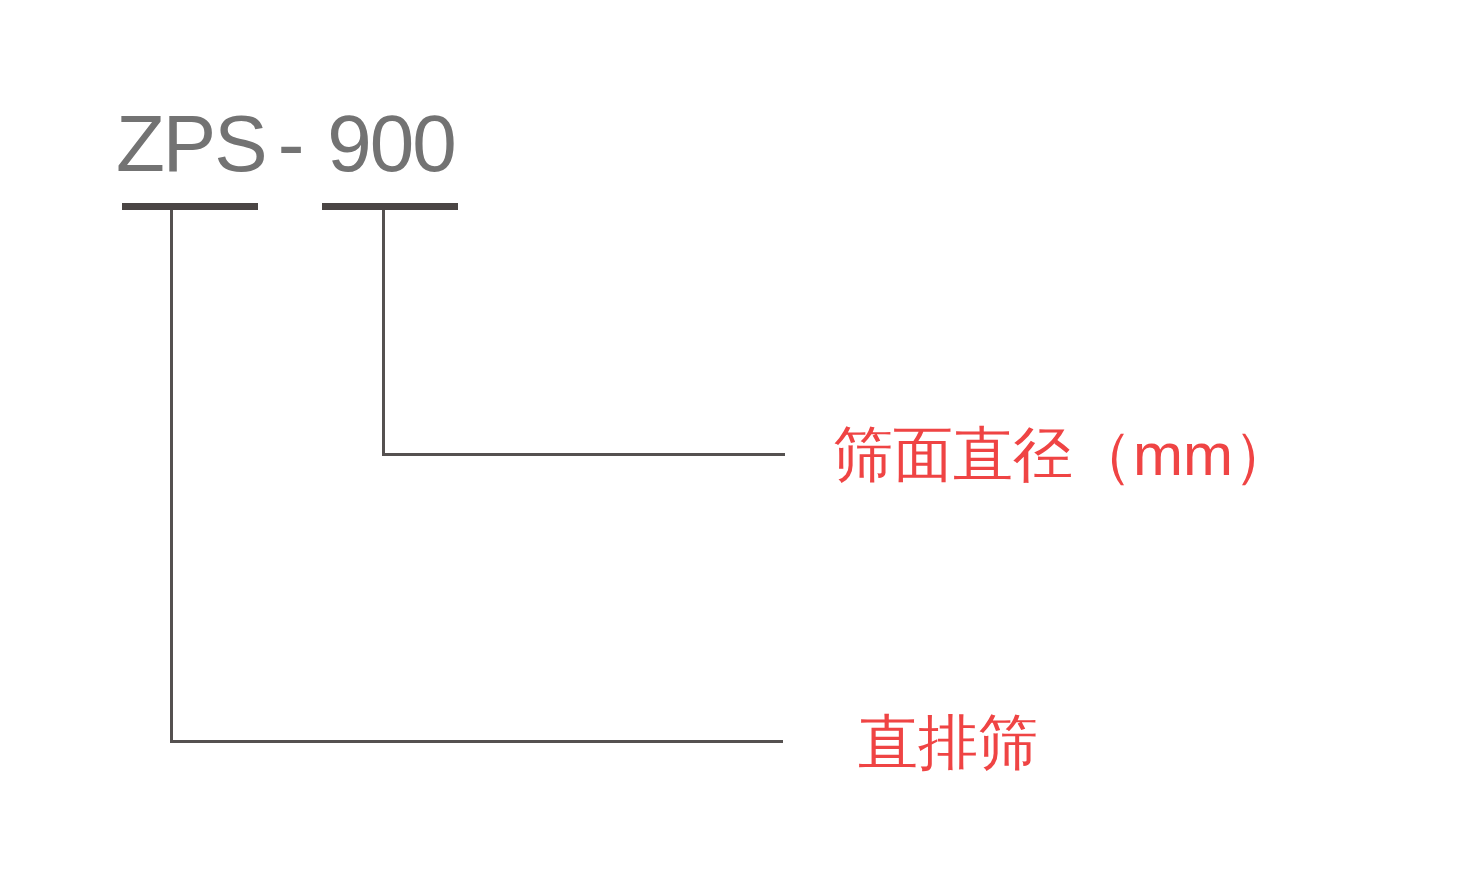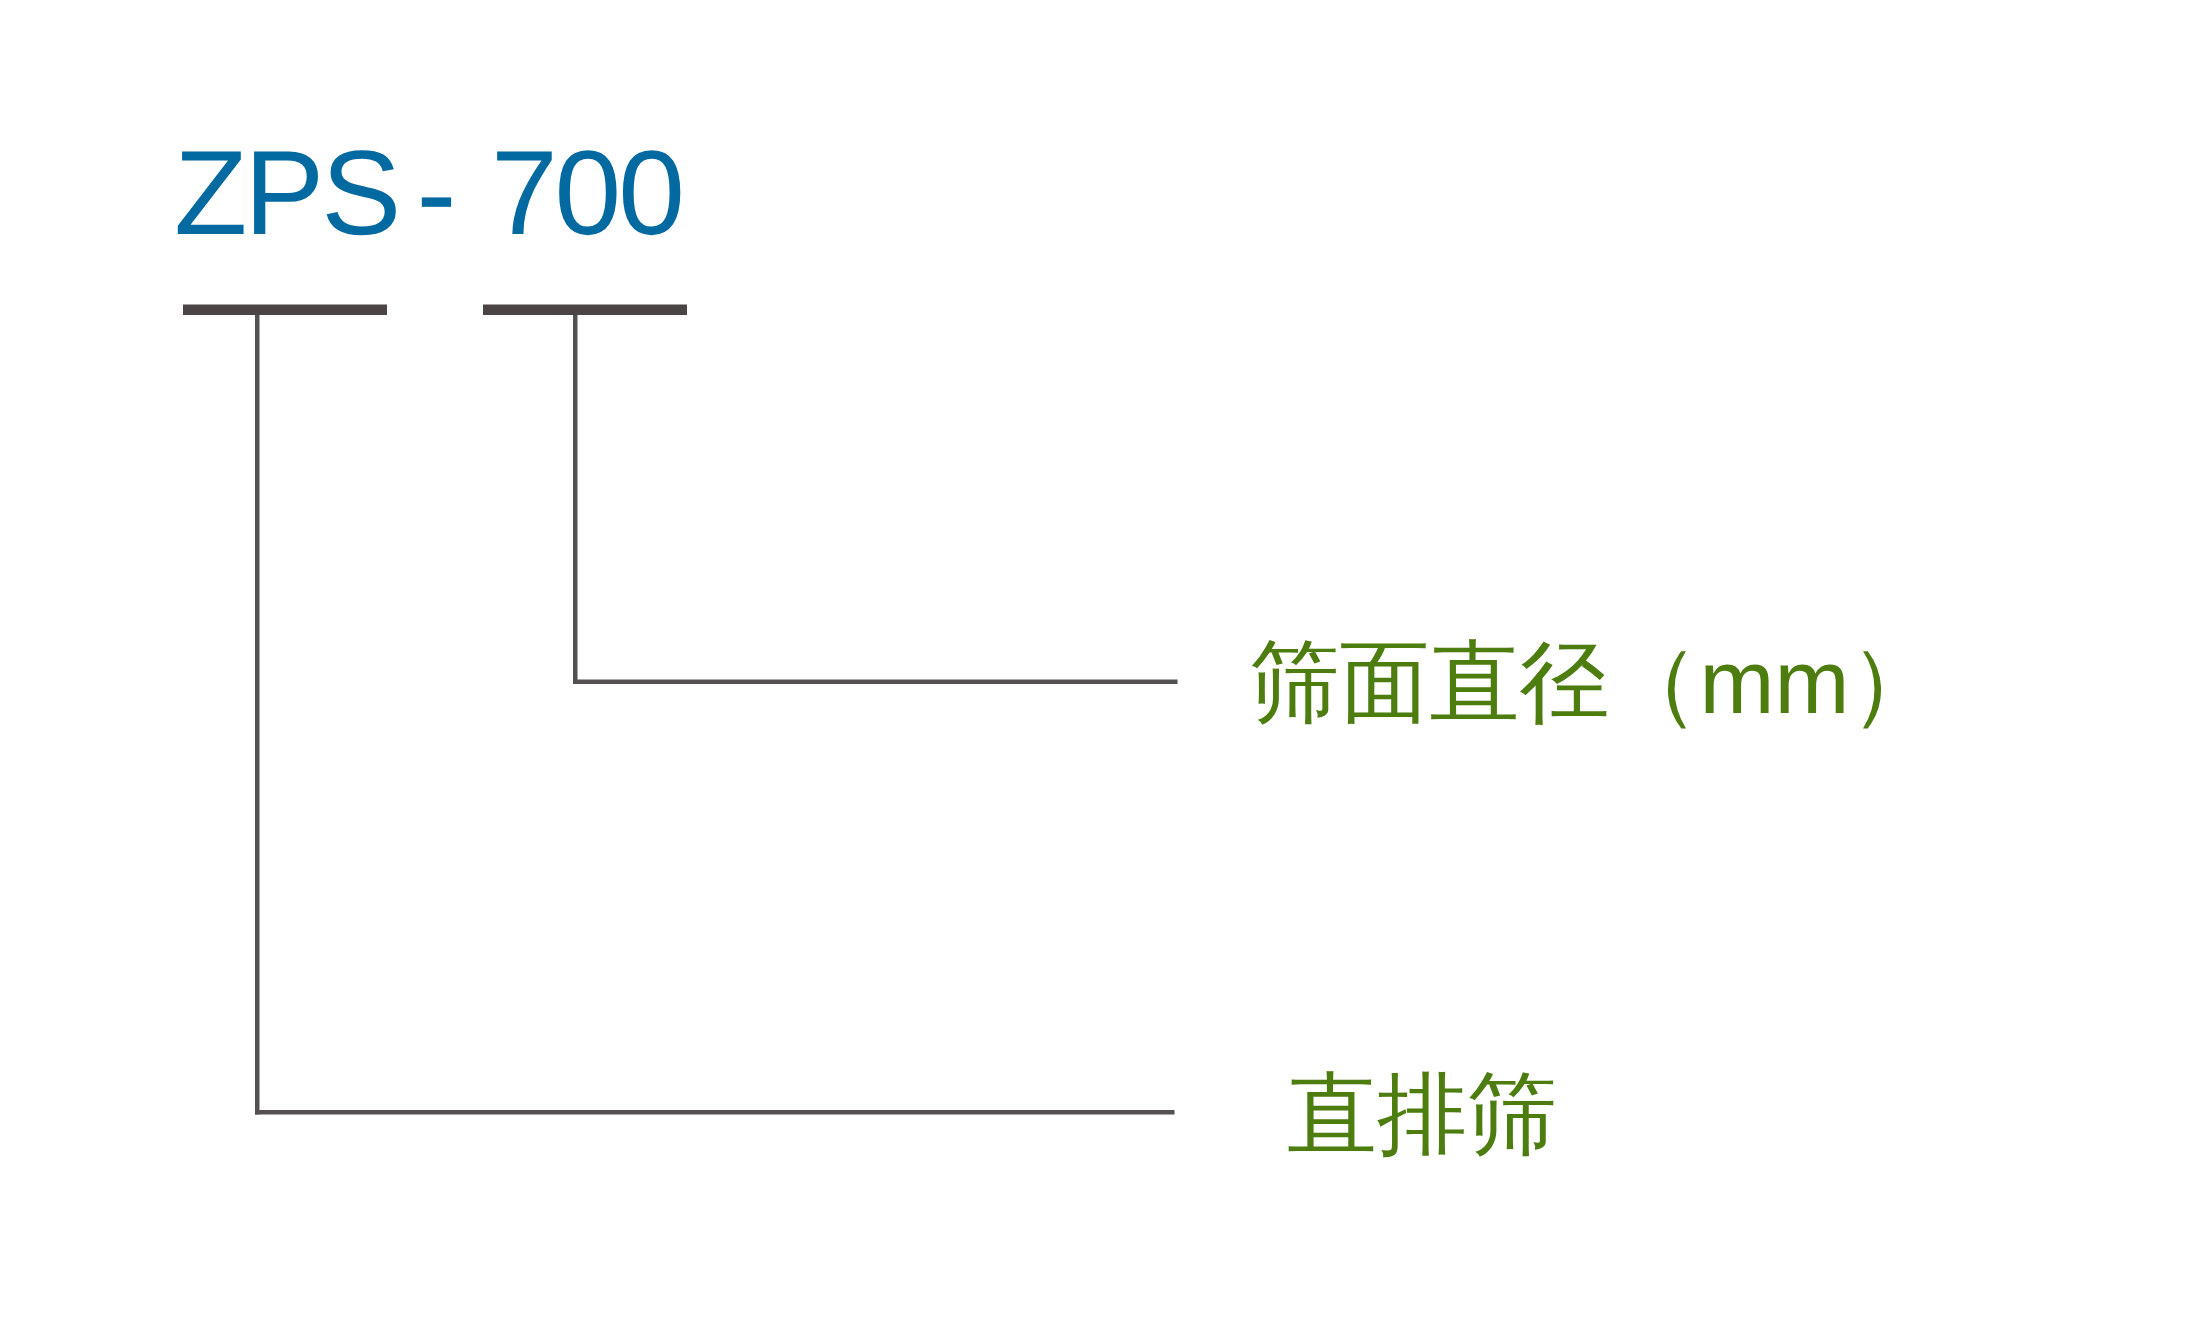--- a/index.html
+++ b/index.html
@@ -10,24 +10,24 @@
   .canvas {
     position: relative;
     width: 1459px;
     height: 892px;
     background: #ffffff;
     overflow: hidden;
     font-family: "Liberation Sans", sans-serif;
   }
   .code-segment {
     position: absolute;
-    top: 89px;
+    top: 104px;
     font-size: 80px;
     line-height: 1;
-    color: #0369a1;
+    color: #737373;
     text-align: center;
     letter-spacing: -2px;
     white-space: nowrap;
   }
   .seg-series { left: 116px; width: 146px; }
   .seg-sep    { left: 258px; width: 64px;  }
   .seg-size   { left: 318px; width: 146px; }
   .underline {
     position: absolute;
     top: 203px;
@@ -47,34 +47,34 @@
     position: absolute;
     height: 3px;
     background: #555150;
   }
   .hline-size   { left: 382px; top: 453px; width: 403px; }
   .hline-series { left: 170px; top: 740px; width: 613px; }
   .callout-label {
     position: absolute;
     font-size: 60px;
     line-height: 62px;
-    color: #4d7c0f;
+    color: #ef4444;
     white-space: nowrap;
   }
   .label-size   { left: 833px; top: 424px; }
   .label-series { left: 840px; top: 712px; margin-left: 18px; }
 </style>
 </head>
 <body>
 
 <div class="canvas">
 
   <span class="code-segment seg-series">ZPS</span>
   <span class="code-segment seg-sep">-</span>
-  <span class="code-segment seg-size">700</span>
+  <span class="code-segment seg-size">900</span>
 
   <div class="underline underline-series"></div>
   <div class="underline underline-size"></div>
 
   <div class="vline vline-series"></div>
   <div class="vline vline-size"></div>
   <div class="hline hline-size"></div>
   <div class="hline hline-series"></div>
 
   <span class="callout-label label-size">筛面直径（mm）</span>

